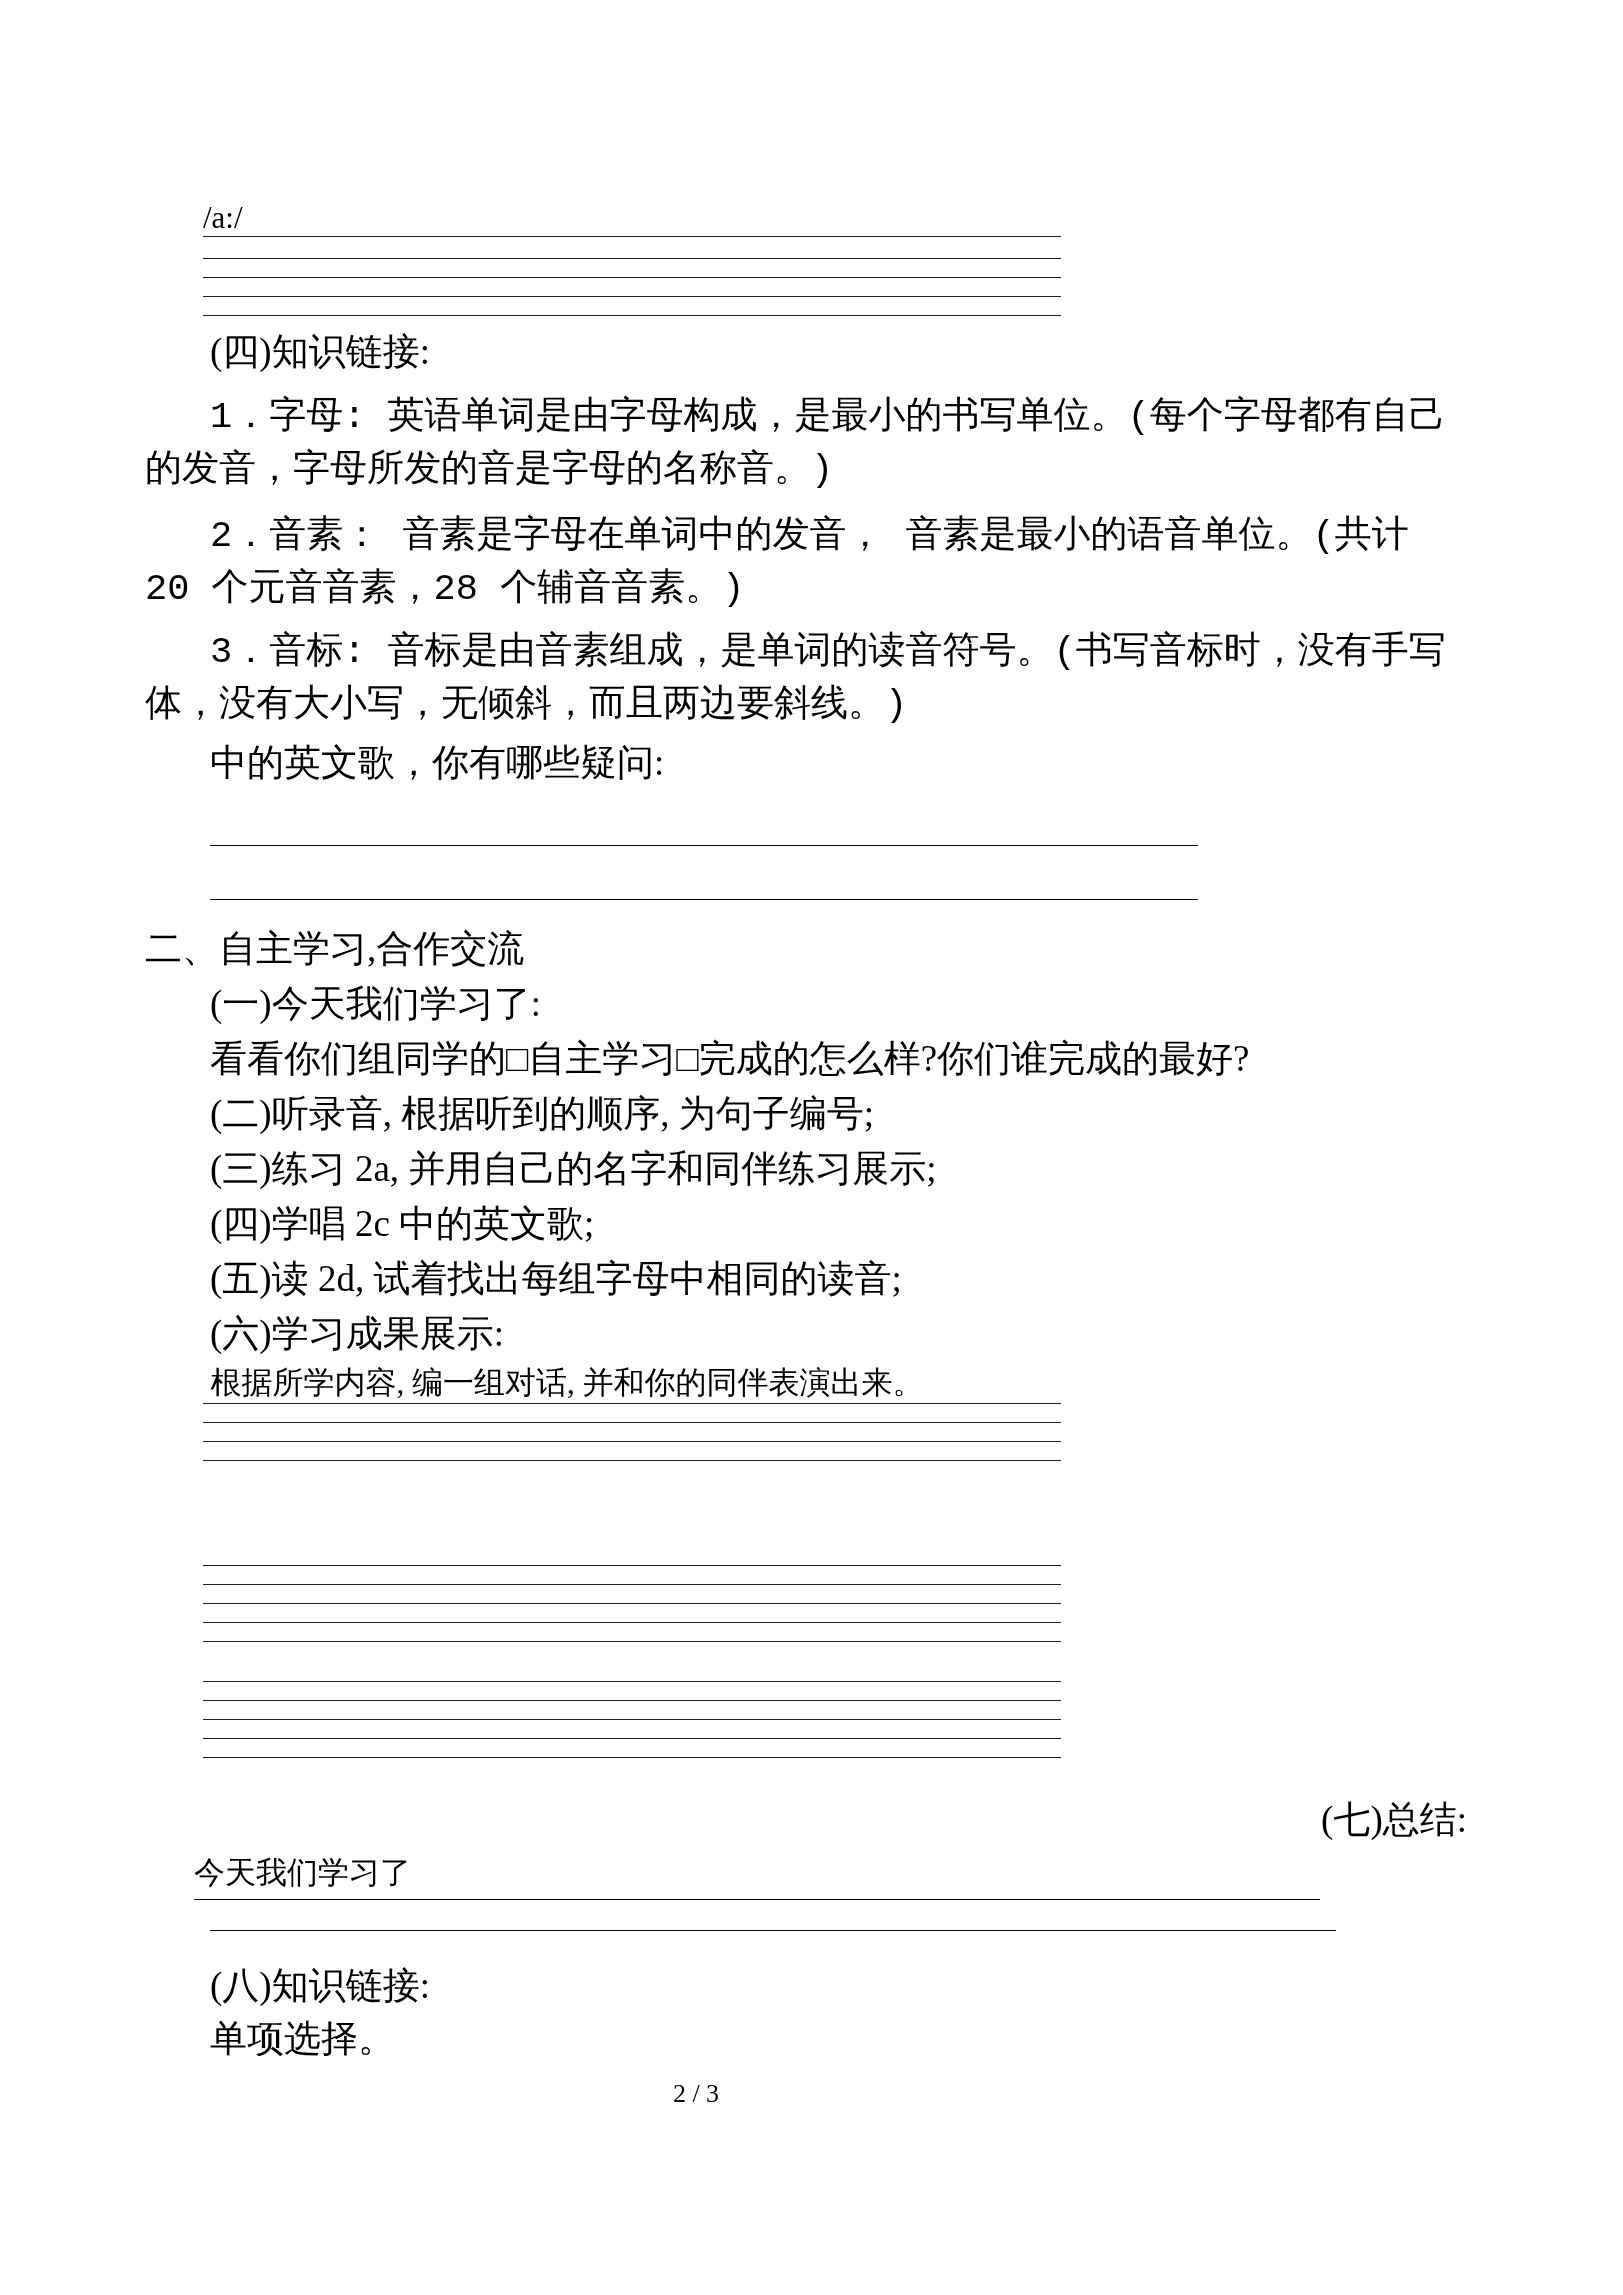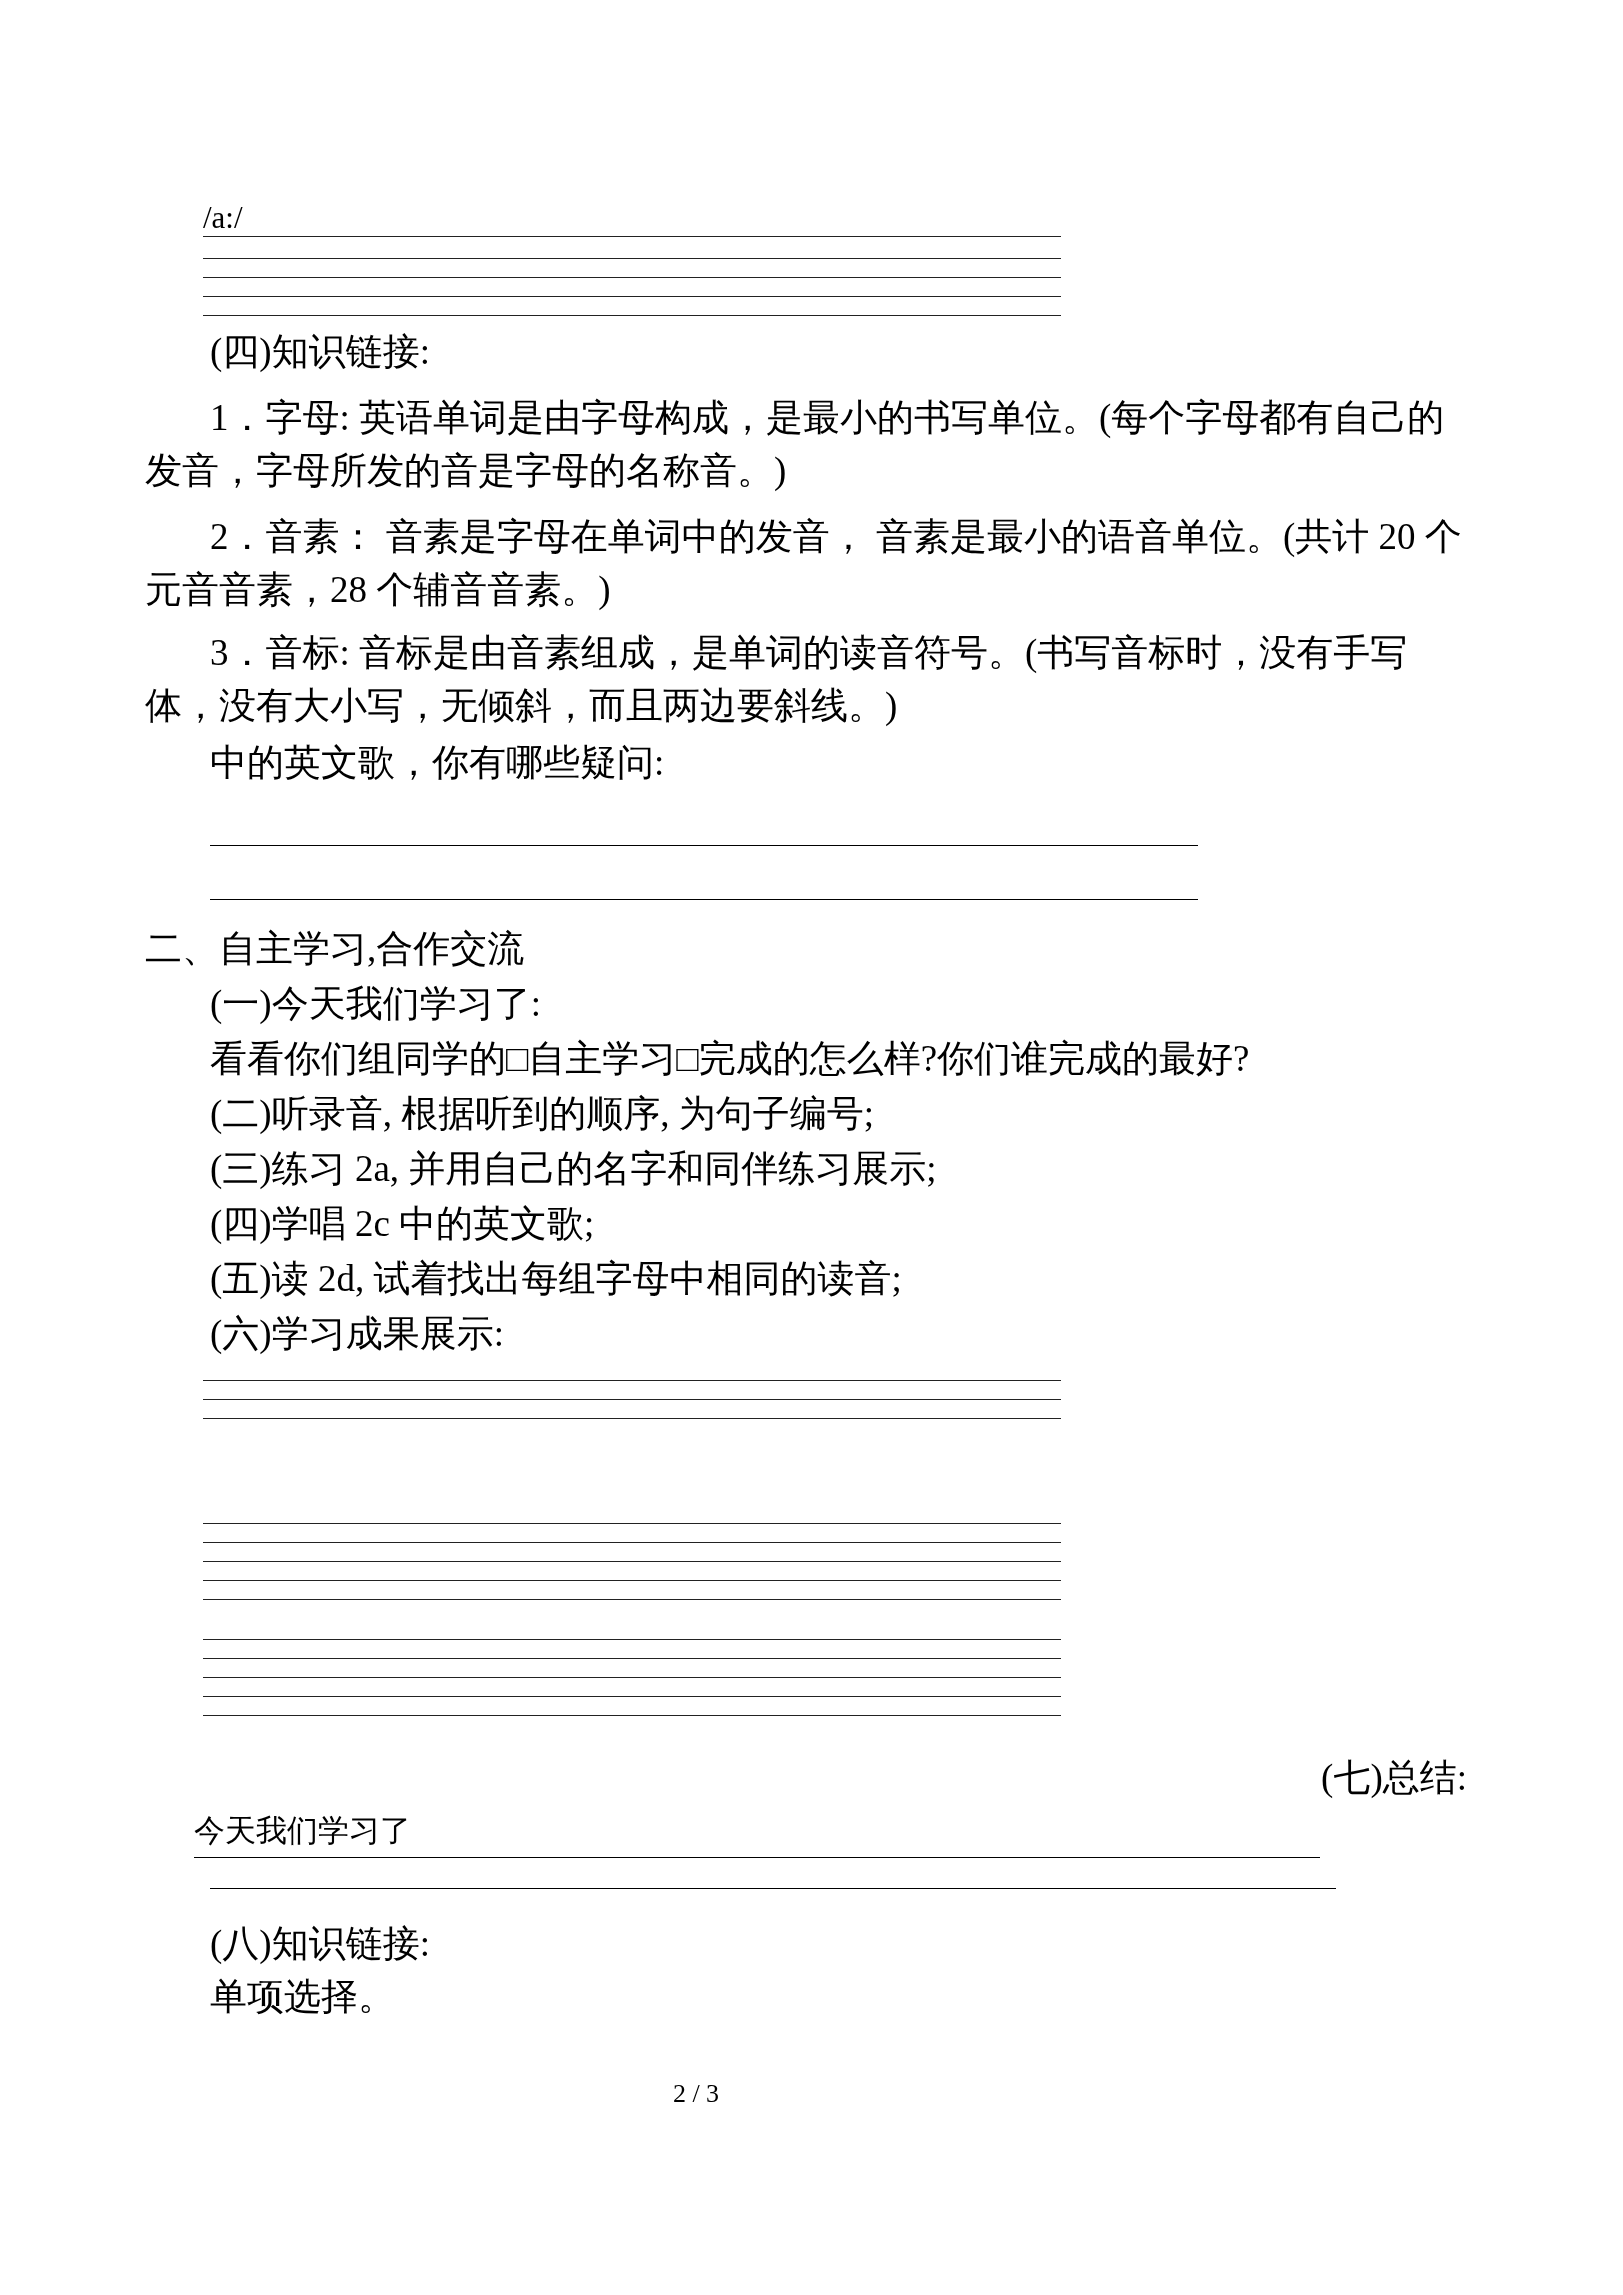--- a/index.html
+++ b/index.html
@@ -20,21 +20,21 @@
     font-size:31px; line-height:37px;
     border-bottom:1.4px solid #222;
   }
 
   
   .staff { margin-left:58px; width:858px; }
   .staff-line { height:19px; border-bottom:1.4px solid #222; }
   .staff-top { margin-top:2.7px; }
 
   .indent { padding-left:65px; }
-  .para { text-indent:65px; margin-top:13px; }
+  .para { text-indent:65px; margin-top:13px;font-family:Liberation Mono, monospace; }
   .mt14 { margin-top:9.5px; }
   .mt6  { margin-top:4.1px; }
 
   .blank {
     margin-left:65px; width:988px;
     border-bottom:1.4px solid #000;
   }
   .blank-1 { height:57px; }
   .blank-2 { height:54px; }
 
@@ -85,20 +85,21 @@
 <p class="sec-heading">二、自主学习,合作交流</p>
 <p class="step">(一)今天我们学习了:</p>
 <p class="step">看看你们组同学的□自主学习□完成的怎么样?你们谁完成的最好?</p>
 <p class="step">(二)听录音, 根据听到的顺序, 为句子编号;</p>
 <p class="step">(三)练习 2a, 并用自己的名字和同伴练习展示;</p>
 <p class="step">(四)学唱 2c 中的英文歌;</p>
 <p class="step">(五)读 2d, 试着找出每组字母中相同的读音;</p>
 <p class="step">(六)学习成果展示:</p>
 
 <div class="staff-block">
+  <p class="staff-text">根据所学内容, 编一组对话, 并和你的同伴表演出来。</p>
   <div class="staff-line"></div>
   <div class="staff-line"></div>
   <div class="staff-line"></div>
 </div>
 
 <div class="staff staff-b">
   <div class="staff-line"></div>
   <div class="staff-line"></div>
   <div class="staff-line"></div>
   <div class="staff-line"></div>

